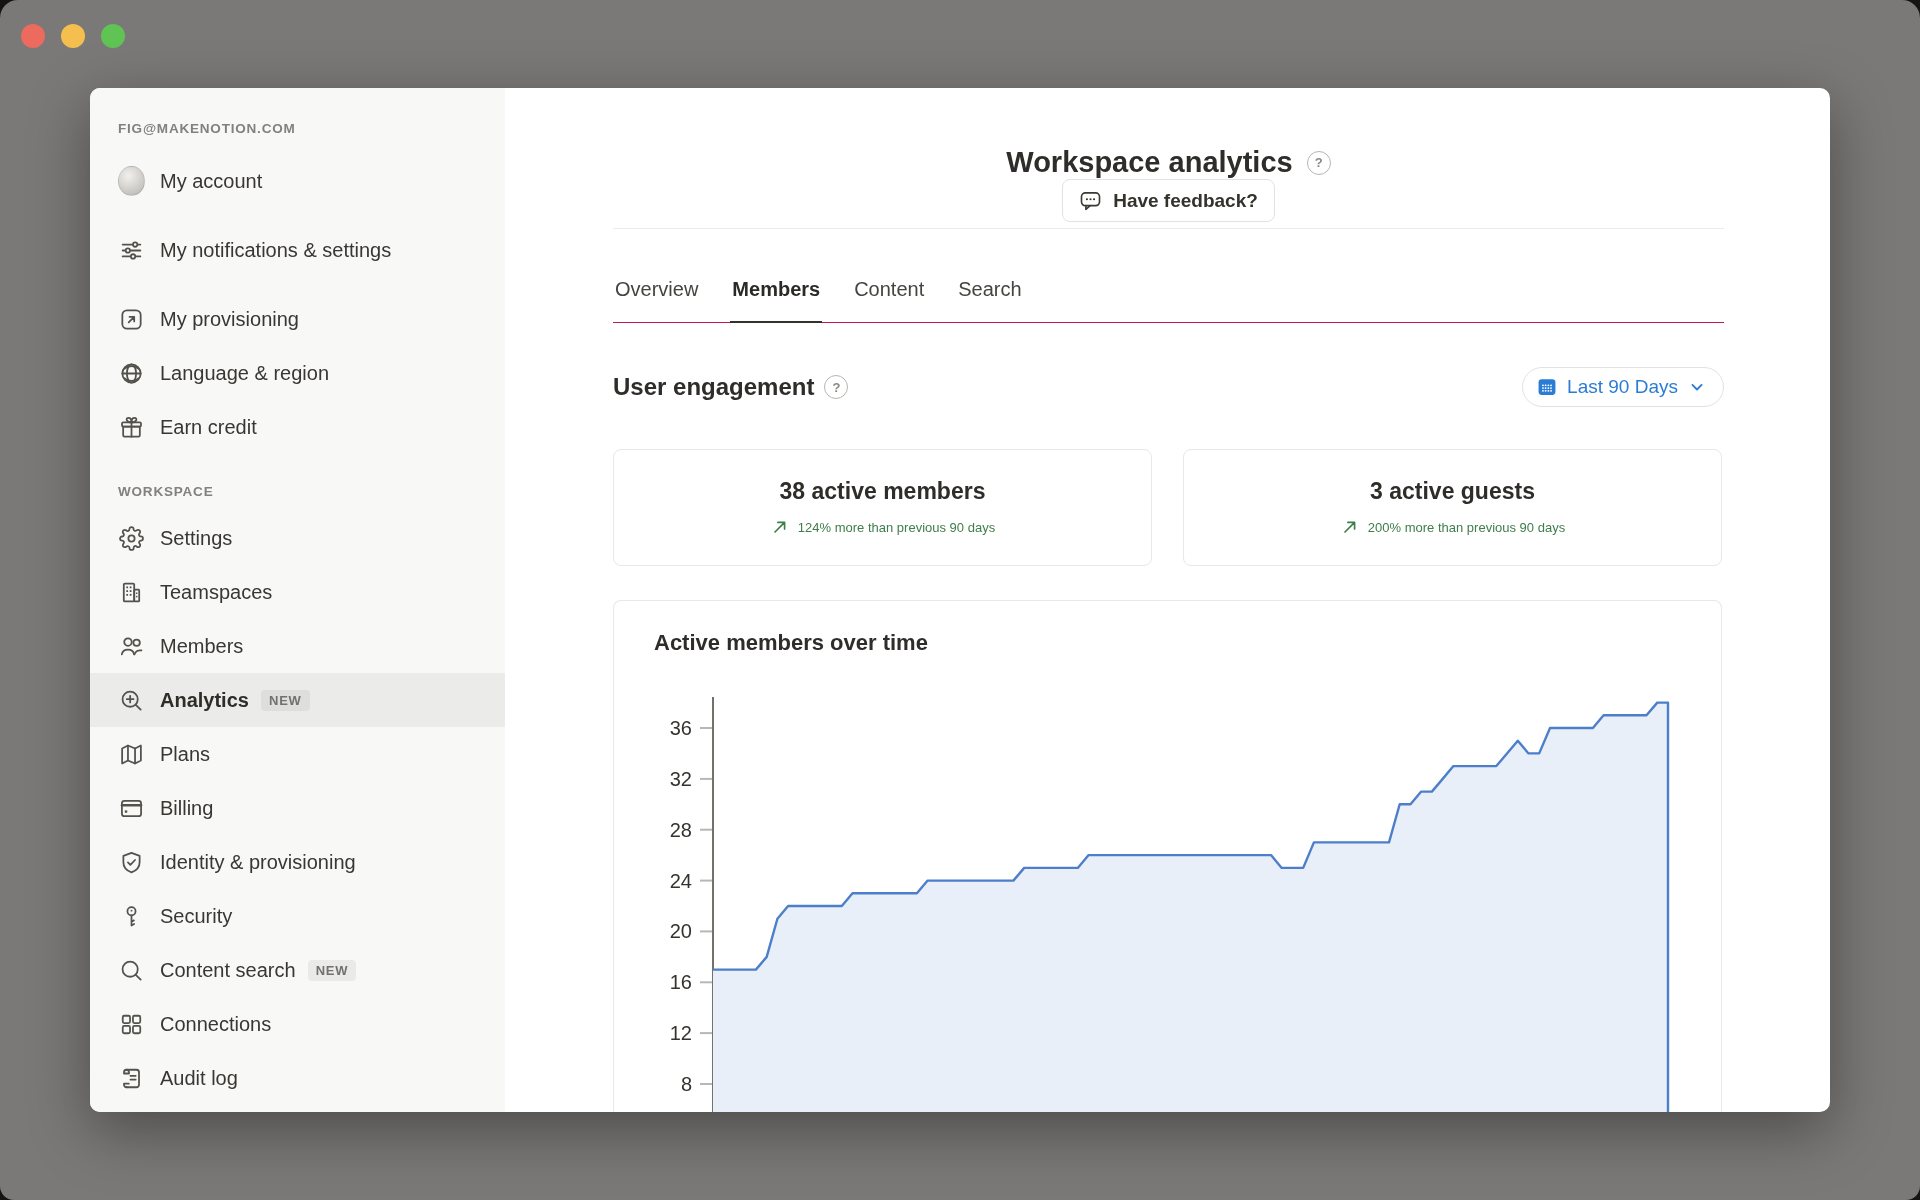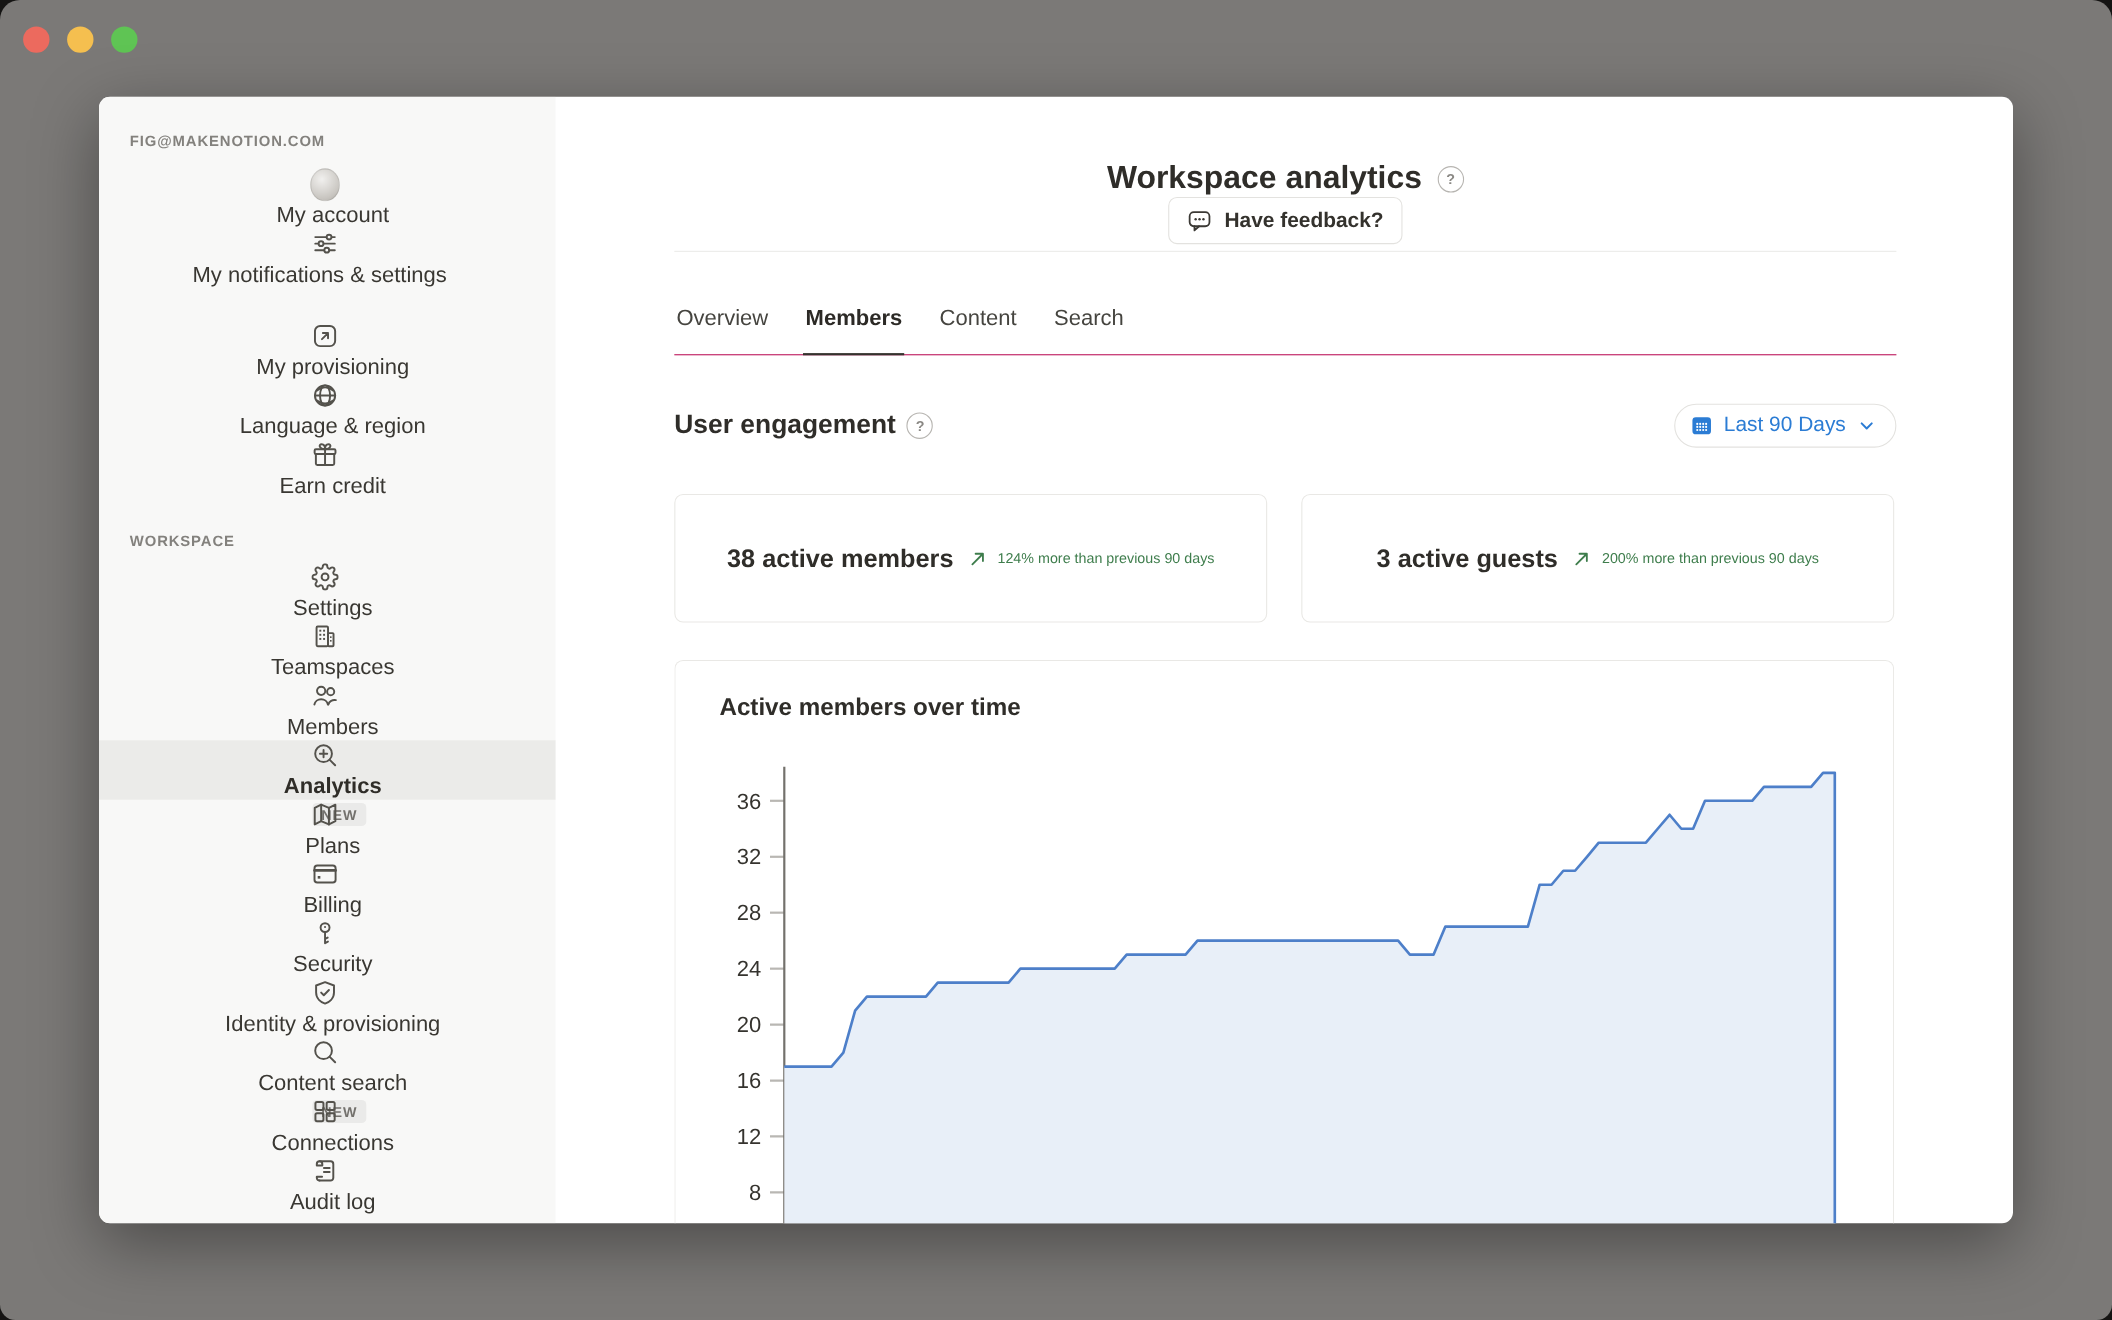--- a/index.html
+++ b/index.html
@@ -7,21 +7,21 @@
   #desktop{position:absolute;inset:0;background:#7b7977;border-radius:18px 18px 14px 14px;}
   
   .tl{position:absolute;top:24px;left:21px;display:flex;gap:16px;}
   .tl i{width:24px;height:24px;border-radius:50%;display:block;}
   
   #window{position:absolute;left:90px;top:88px;width:1740px;height:1024px;background:#ffffff;
     border-radius:10px;overflow:hidden;box-shadow:0 18px 60px rgba(0,0,0,.38);display:flex;justify-content:space-between;}
   
   #sidebar{width:415px;min-width:415px;background:#f8f8f7;height:100%;position:relative;}
   .side-email{margin:33px 28px 18px 28px;font-size:13.5px;font-weight:600;letter-spacing:.8px;color:#83817d;}
-  .srow{height:54px;display:flex;align-items:center;padding:0 18px 0 28px;cursor:pointer;flex-direction:column;}
+  .srow{height:54px;display:flex;align-items:center;padding:0 18px 0 28px;cursor:pointer;}
   .srow.tall{height:84px;}
   .srow.active{background:#ebebe9;}
   .sicon{width:27px;height:27px;display:flex;align-items:center;justify-content:center;margin-right:15px;flex:none;}
   .sicon svg{stroke:#54524c;fill:none;stroke-width:1.7;stroke-linecap:round;stroke-linejoin:round;}
   .slabel{font-size:20px;color:#393732;font-weight:500;line-height:1.5;}
   .srow.active .slabel{font-weight:700;color:#2f2d28;}
   .avatar{width:28px;height:28px;border-radius:50%;background:radial-gradient(circle at 38% 32%,#f1f0ee,#c9c6c1 70%,#aeaba5);border:1px solid rgba(0,0,0,.08);}
   .workspace-label{margin:30px 28px 12px 28px;font-size:13.5px;font-weight:600;letter-spacing:.8px;color:#83817d;}
   .badge{margin-left:12px;background:rgba(0,0,0,.055);color:#73716d;font-size:13px;font-weight:600;
     letter-spacing:.8px;padding:3px 8px;border-radius:4px;}
@@ -38,21 +38,21 @@
   .hdr-divider{height:1px;background:#ecebe9;margin-top:36px;}
   .tabs{display:flex;gap:30px;align-items:flex-end;height:93px;border-bottom:1px solid #be185d;}
   .tab{font-size:20px;color:#45443f;padding:0 2px 20px 2px;cursor:pointer;border-bottom:2px solid transparent;margin-bottom:-1px;}
   .tab.active{color:#2c2a26;font-weight:700;border-bottom:2px solid #34322d;}
   .eng-row{margin-top:44px;display:flex;align-items:center;justify-content:space-between;height:40px;}
   .eng-left{display:flex;align-items:center;gap:10px;}
   .section-title{font-size:24px;font-weight:700;color:#2f2d29;}
   .range-pill{display:flex;align-items:center;gap:9px;border:1px solid #e3e2df;border-radius:999px;
     background:#fff;padding:8px 16px 8px 13px;cursor:pointer;font-size:19px;font-weight:500;color:#2b7cd4;}
   .stats{margin-top:42px;display:flex;gap:31px;}
-  .stat-card{width:539px;height:117px;border:1px solid #e9e8e5;border-radius:8px;display:flex;
+  .stat-card{width:539px;height:117px;border:1px solid #e9e8e5;border-radius:8px;display:flex;flex-direction:column;
     align-items:center;justify-content:center;gap:12px;box-sizing:border-box;}
   .stat-value{font-size:23px;font-weight:700;color:#2f2d29;}
   .stat-delta{display:flex;align-items:center;gap:8px;font-size:13px;color:#3e7d4c;}
   .stat-delta svg{stroke:#3e7d4c;fill:none;stroke-width:2;stroke-linecap:round;stroke-linejoin:round;}
   .chart-card{margin-top:34px;width:1109px;height:520px;border:1px solid #e9e8e5;border-radius:8px 8px 0 0;
     border-bottom:none;box-sizing:border-box;position:relative;}
   .chart-title{position:absolute;left:40px;top:29px;font-size:22px;font-weight:700;color:#2f2d29;}
   #chart-svg{position:absolute;left:0;top:88px;}
 </style>
 </head>
@@ -200,36 +200,36 @@
               <line x1="2.8" y1="8.9" x2="21.2" y2="8.9" stroke-width="2.3"></line>
               <rect x="5.6" y="13.8" width="2.3" height="2.3" fill="#54524c" stroke="none"></rect>
             </svg>
         </span>
         <span class="slabel">Billing</span>
       </div>
 
       <div class="srow">
         <span class="sicon">
           <svg width="25" height="25" viewBox="0 0 24 24">
+              <path d="M12 2.8 l7.8 2.9 v6.1 c0 5.5 -4.6 8.6 -7.8 9.7 c-3.2 -1.1 -7.8 -4.2 -7.8 -9.7 v-6.1 z"></path>
+              <path d="M8.6 11.9 l2.3 2.3 4.5 -4.6"></path>
+            </svg>
+        </span>
+        <span class="slabel">Identity &amp; provisioning</span>
+      </div>
+
+      <div class="srow">
+        <span class="sicon">
+          <svg width="25" height="25" viewBox="0 0 24 24">
               <circle cx="12" cy="7" r="3.9"></circle>
               <circle cx="12" cy="6.4" r="0.9" fill="#54524c" stroke="none"></circle>
               <path d="M12 10.9 V20.6 M12 20.6 l2.5 -1.4 M12 16.9 l2.3 -1.2"></path>
             </svg>
         </span>
         <span class="slabel">Security</span>
-      </div>
-
-      <div class="srow">
-        <span class="sicon">
-          <svg width="25" height="25" viewBox="0 0 24 24">
-              <path d="M12 2.8 l7.8 2.9 v6.1 c0 5.5 -4.6 8.6 -7.8 9.7 c-3.2 -1.1 -7.8 -4.2 -7.8 -9.7 v-6.1 z"></path>
-              <path d="M8.6 11.9 l2.3 2.3 4.5 -4.6"></path>
-            </svg>
-        </span>
-        <span class="slabel">Identity &amp; provisioning</span>
       </div>
 
       <div class="srow">
         <span class="sicon">
           <svg width="25" height="25" viewBox="0 0 24 24">
               <circle cx="10.7" cy="10.7" r="7.3"></circle>
               <line x1="16.1" y1="16.1" x2="20.8" y2="20.8"></line>
             </svg>
         </span>
         <span class="slabel">Content search</span>

